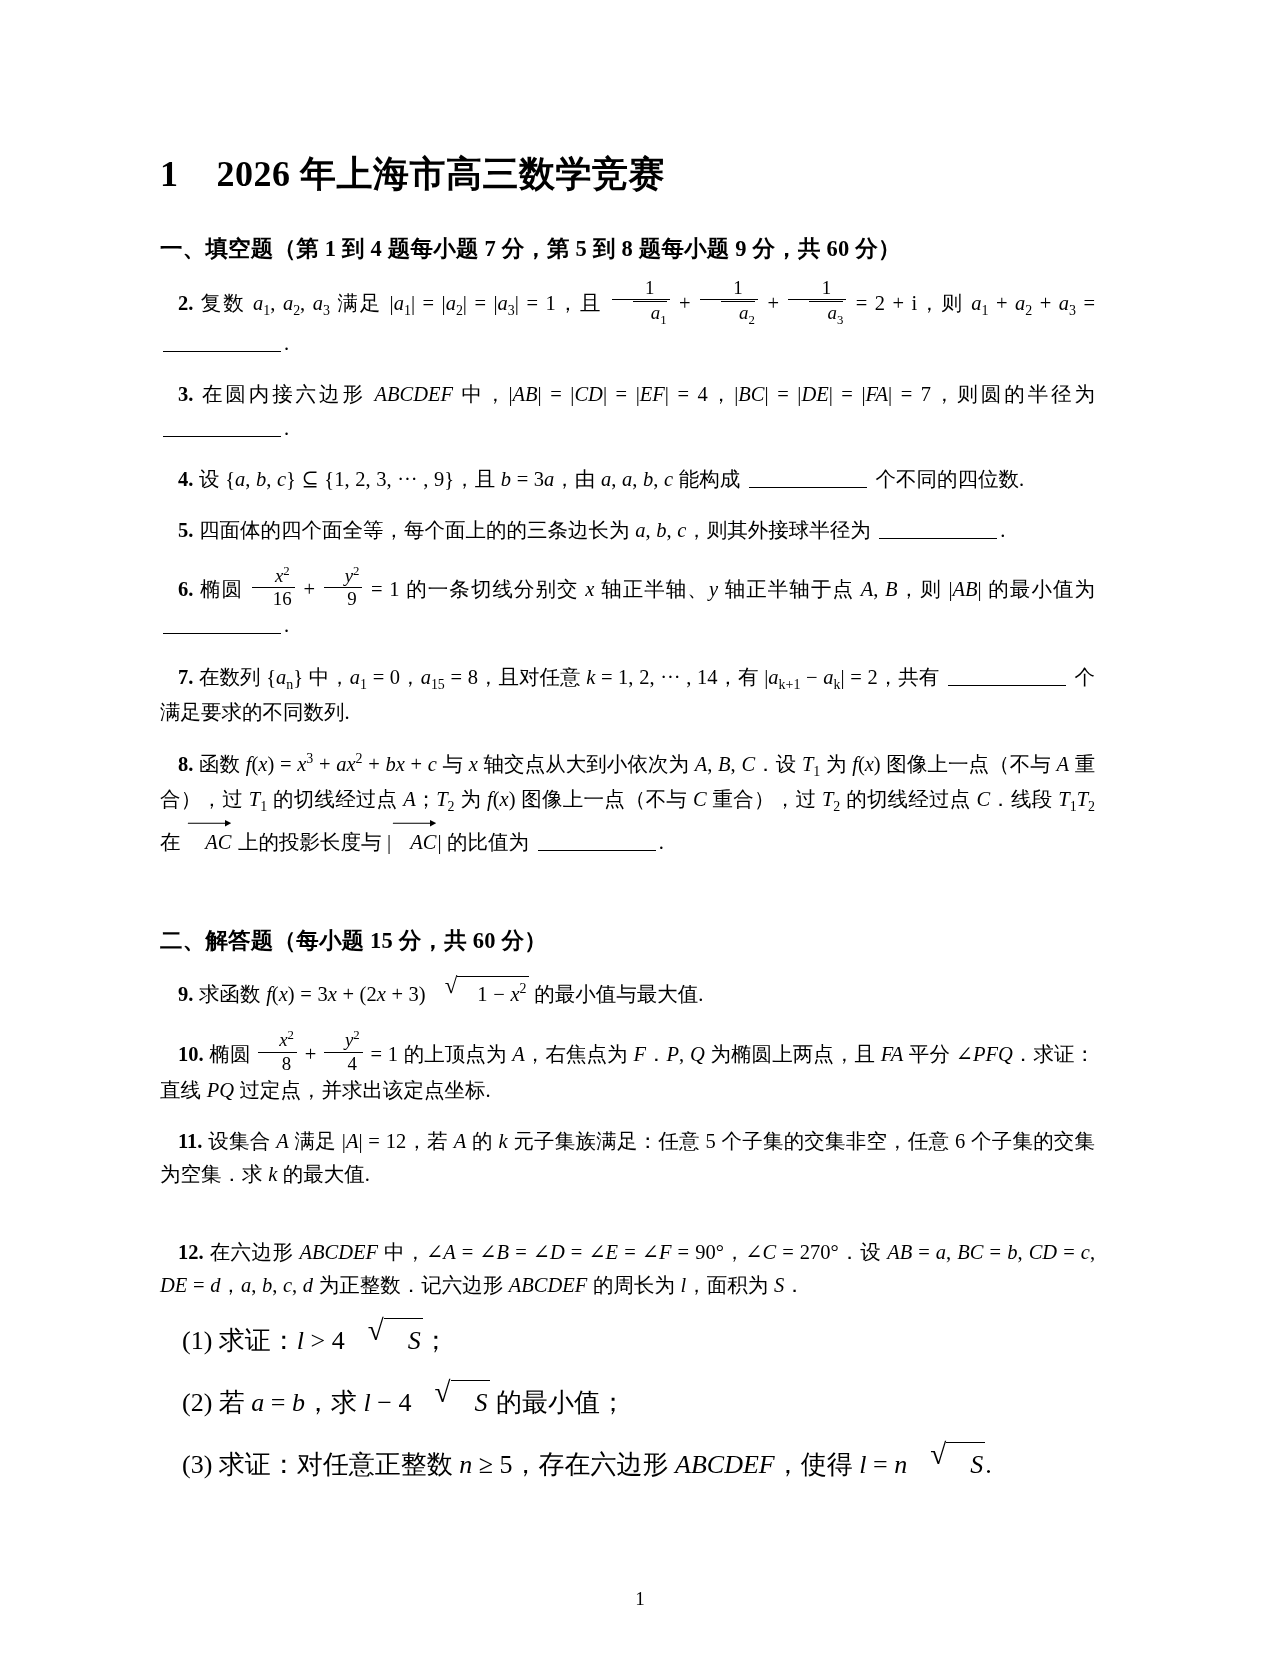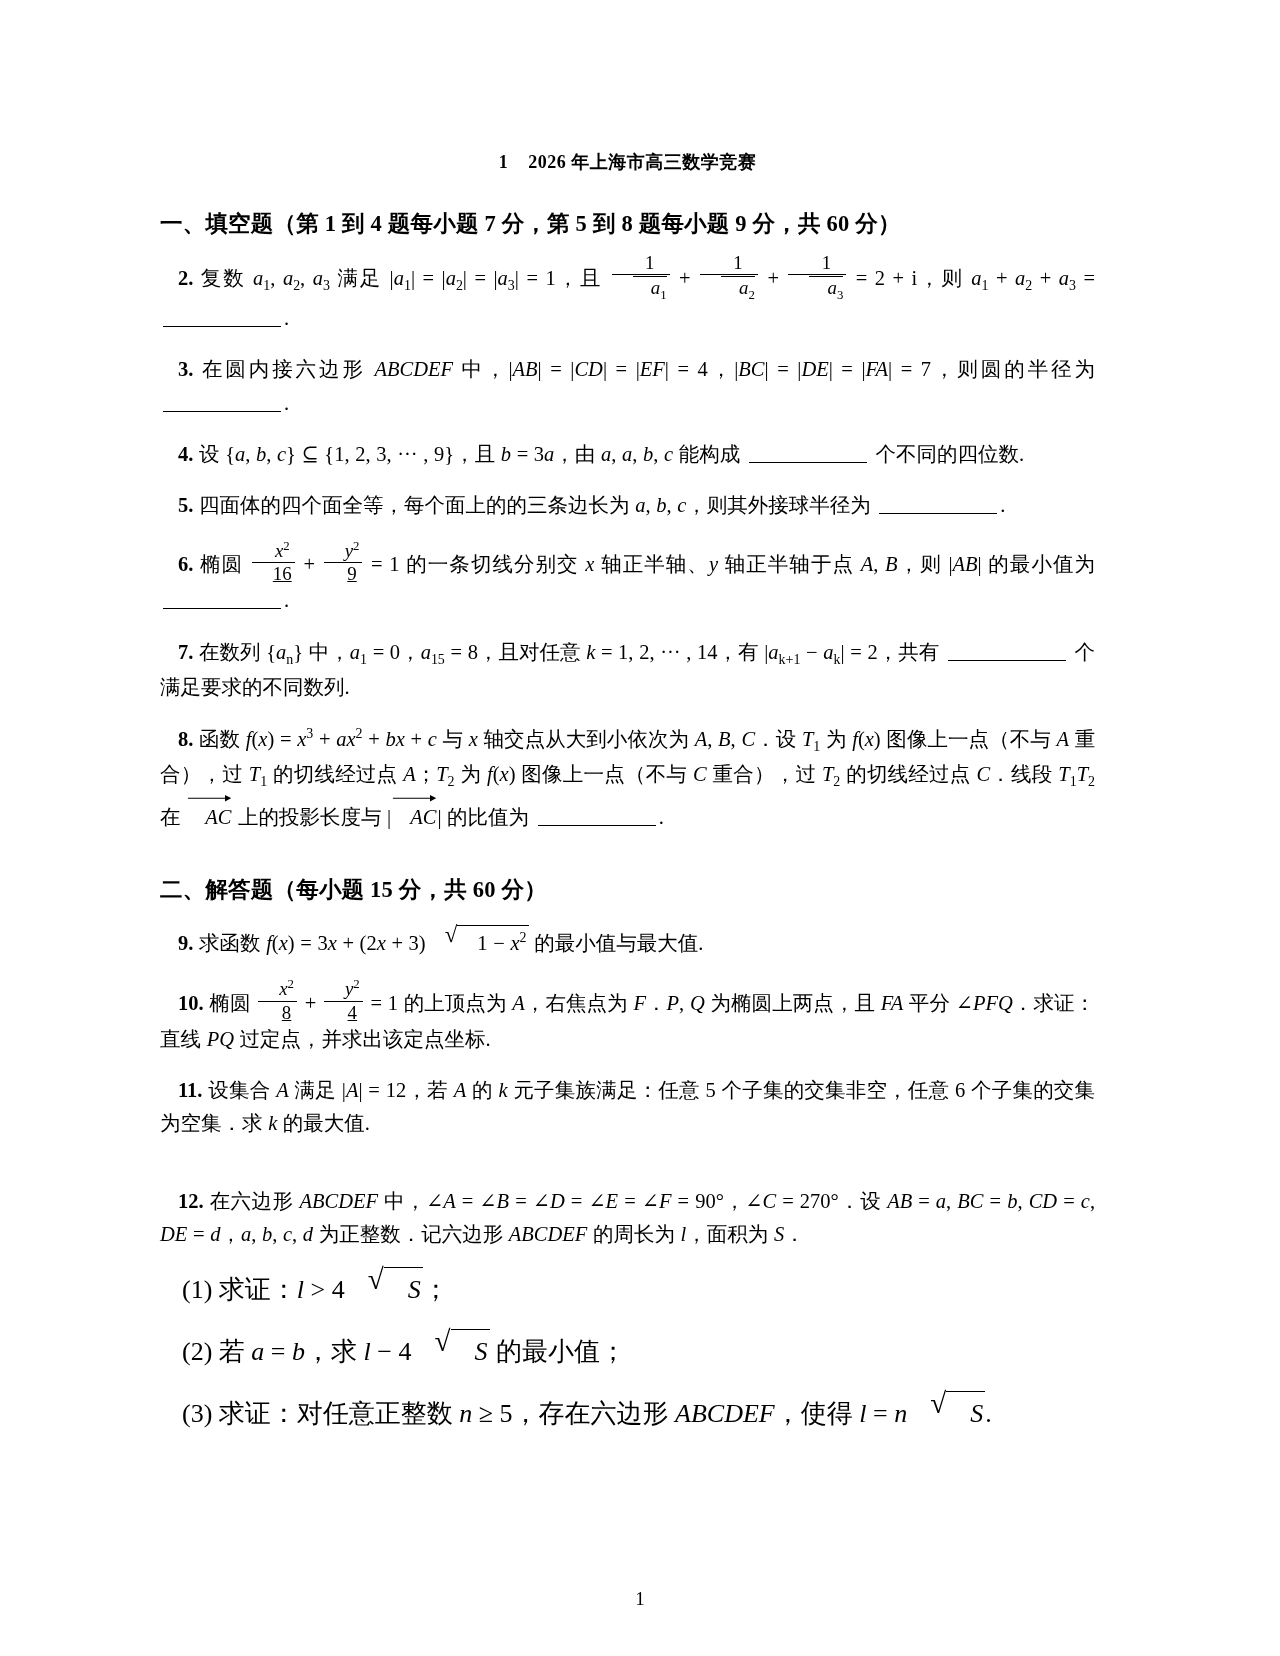--- a/index.html
+++ b/index.html
@@ -16,35 +16,35 @@
     overflow: hidden;
   }
   .page {
     width: 1280px;
     height: 1656px;
     box-sizing: border-box;
     padding: 150px 185px 40px 160px;
     position: relative;
   }
   .doc-title {
-    text-align: center;
-    font-size: 18px;
+    text-align: left;
+    font-size: 36px;
     font-weight: bold;
     letter-spacing: 0.5px;
     margin: 0 0 34px 0;
     white-space: pre;
   }
   .section-head {
     font-size: 22.5px;
     font-weight: bold;
     margin: 26px 0 14px 0;
     letter-spacing: 0.2px;
   }
   .section-head.second {
-    margin-top: 40px;
+    margin-top: 66px;
     margin-bottom: 20px;
   }
   .prob {
     font-size: 20.5px;
     line-height: 1.62;
     margin: 0 0 18px 0;
     text-align: justify;
     text-justify: inter-character;
     text-indent: 18px;
     word-spacing: 0.5px;
@@ -83,21 +83,20 @@
     top: -0.02em;
   }
   .frac > .n {
     display: block;
     padding: 0 3px 1px 3px;
     border-bottom: 1.2px solid #000;
   }
   .frac > .d {
     display: block;
     padding: 1px 3px 0 3px;
-    text-decoration: underline;
   }
   sup.exp { font-size: 0.68em; vertical-align: super; font-style: normal; }
   sub.idx { font-size: 0.68em; vertical-align: sub; font-style: normal; }
   
   .sqrt {
     display: inline-block;
     position: relative;
     padding-left: 0.62em;
     margin-left: 1px;
   }

